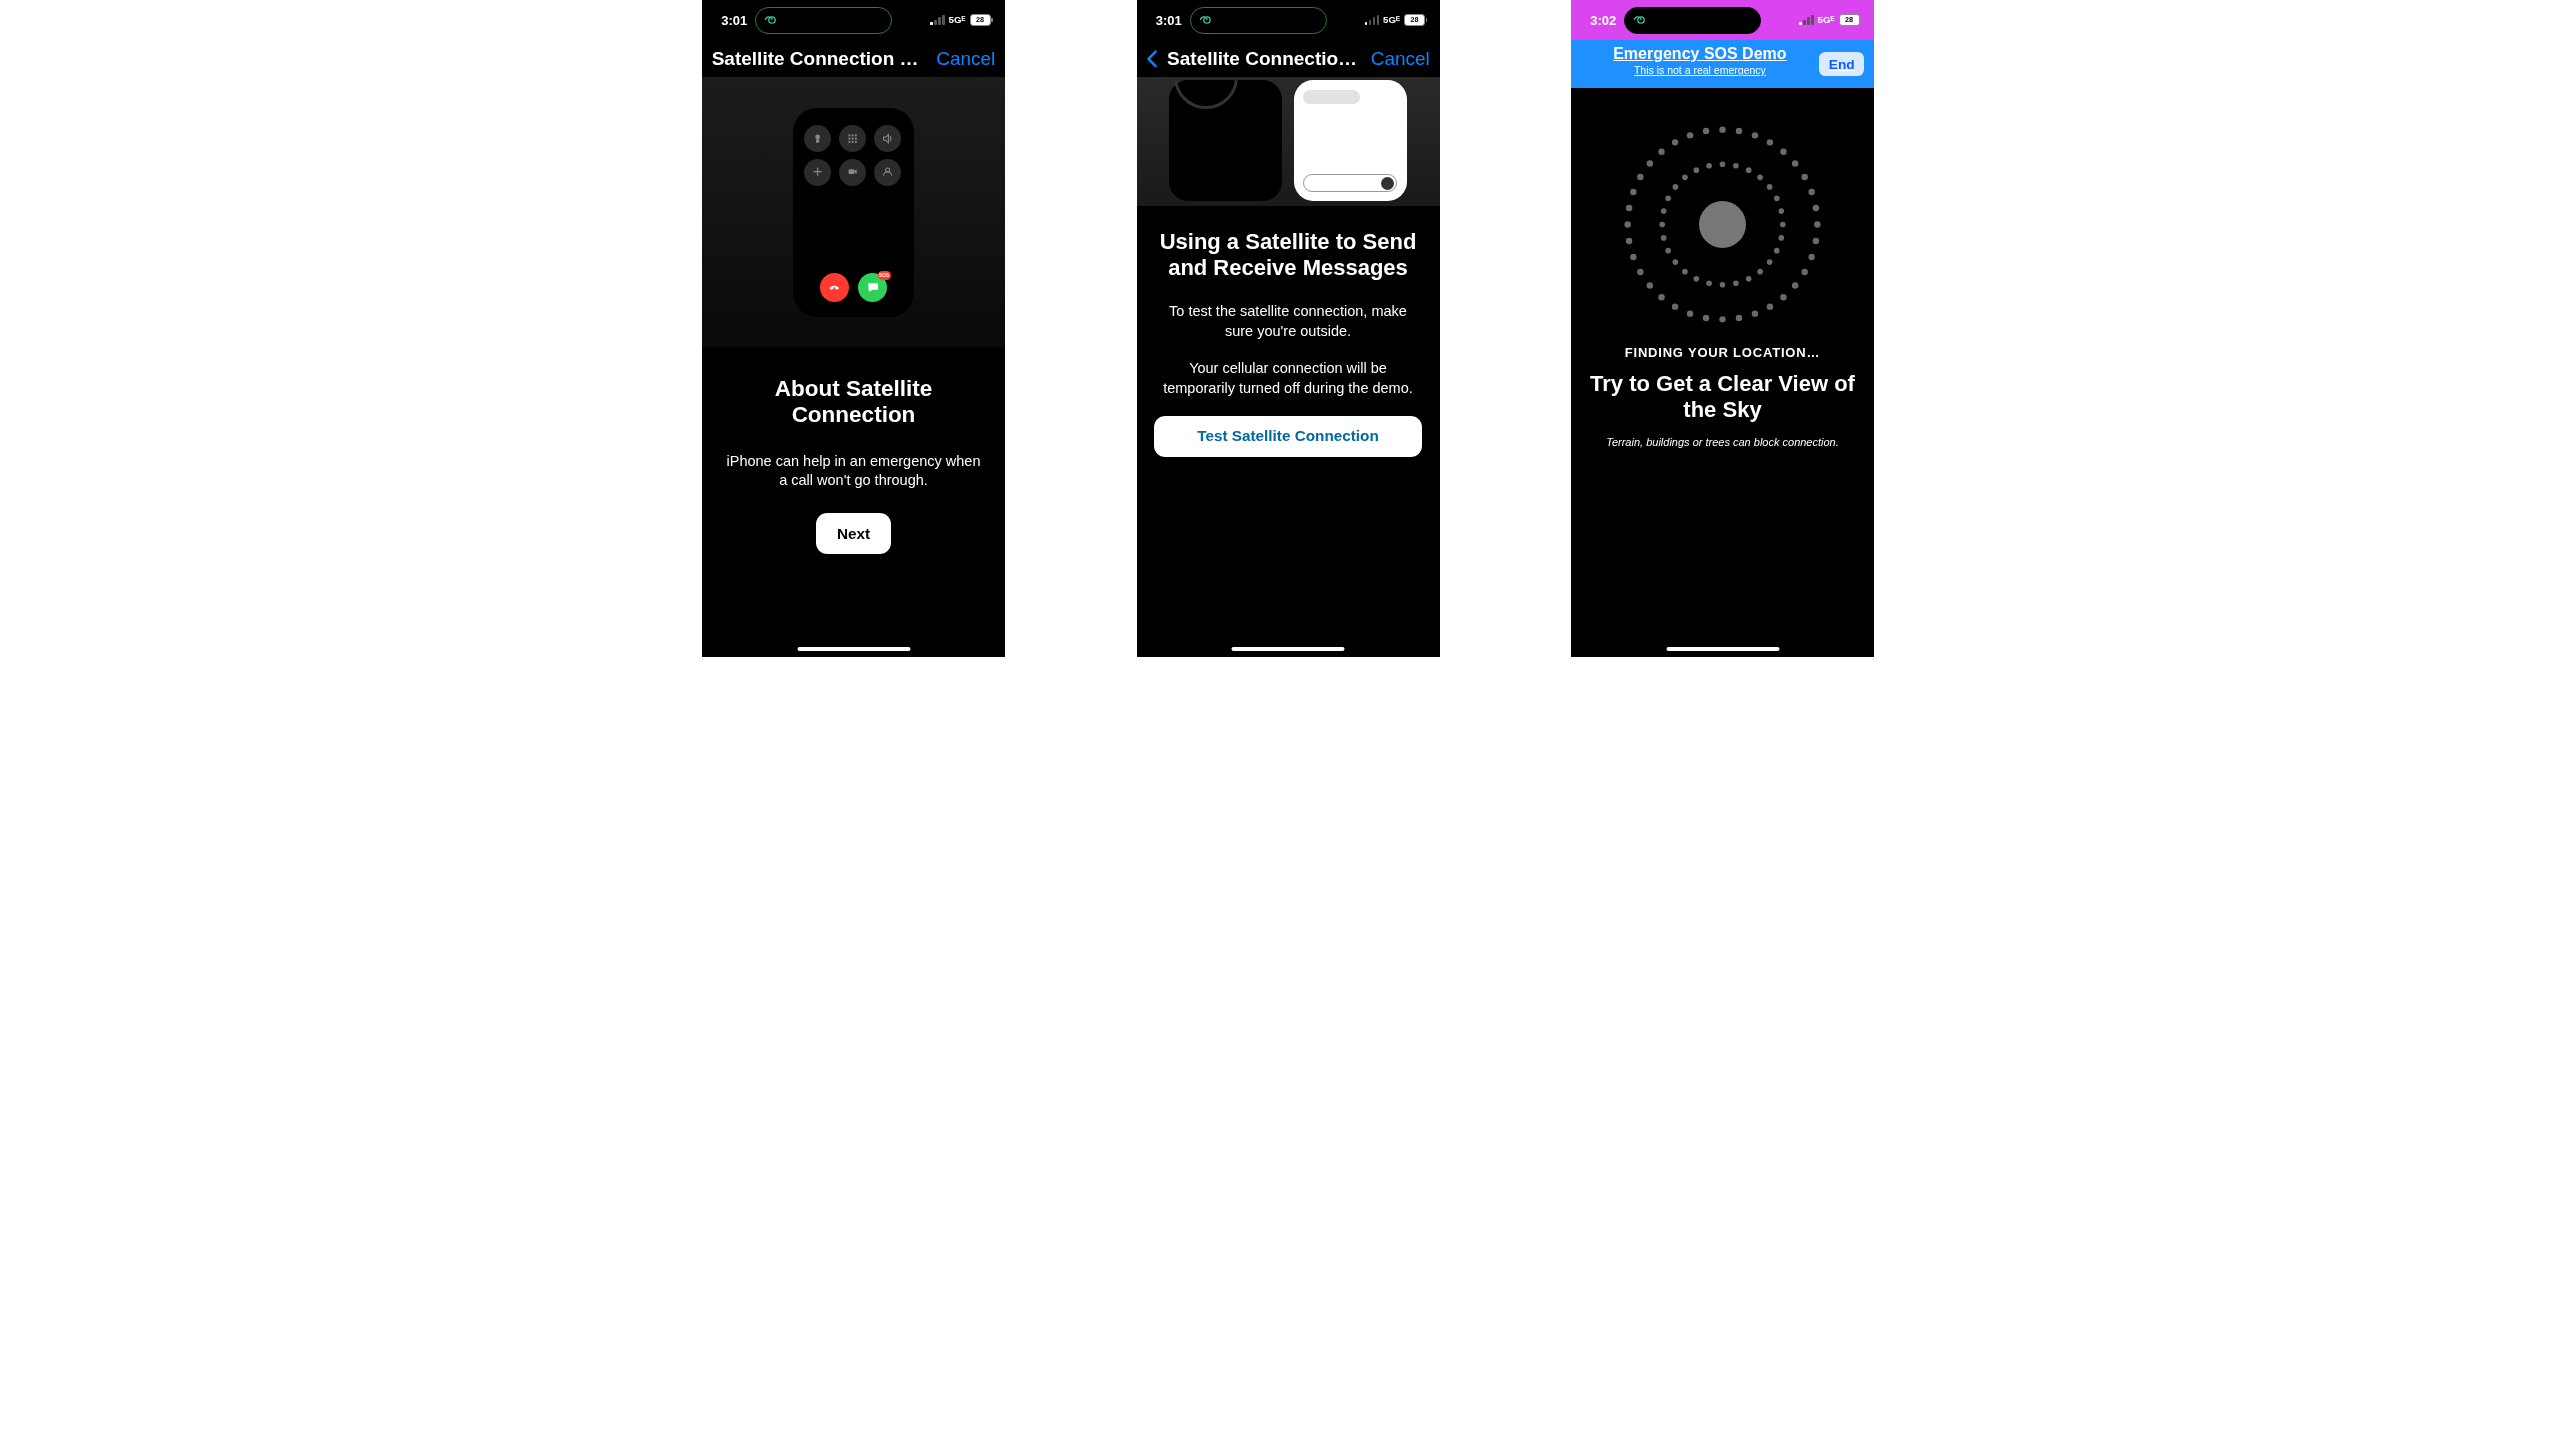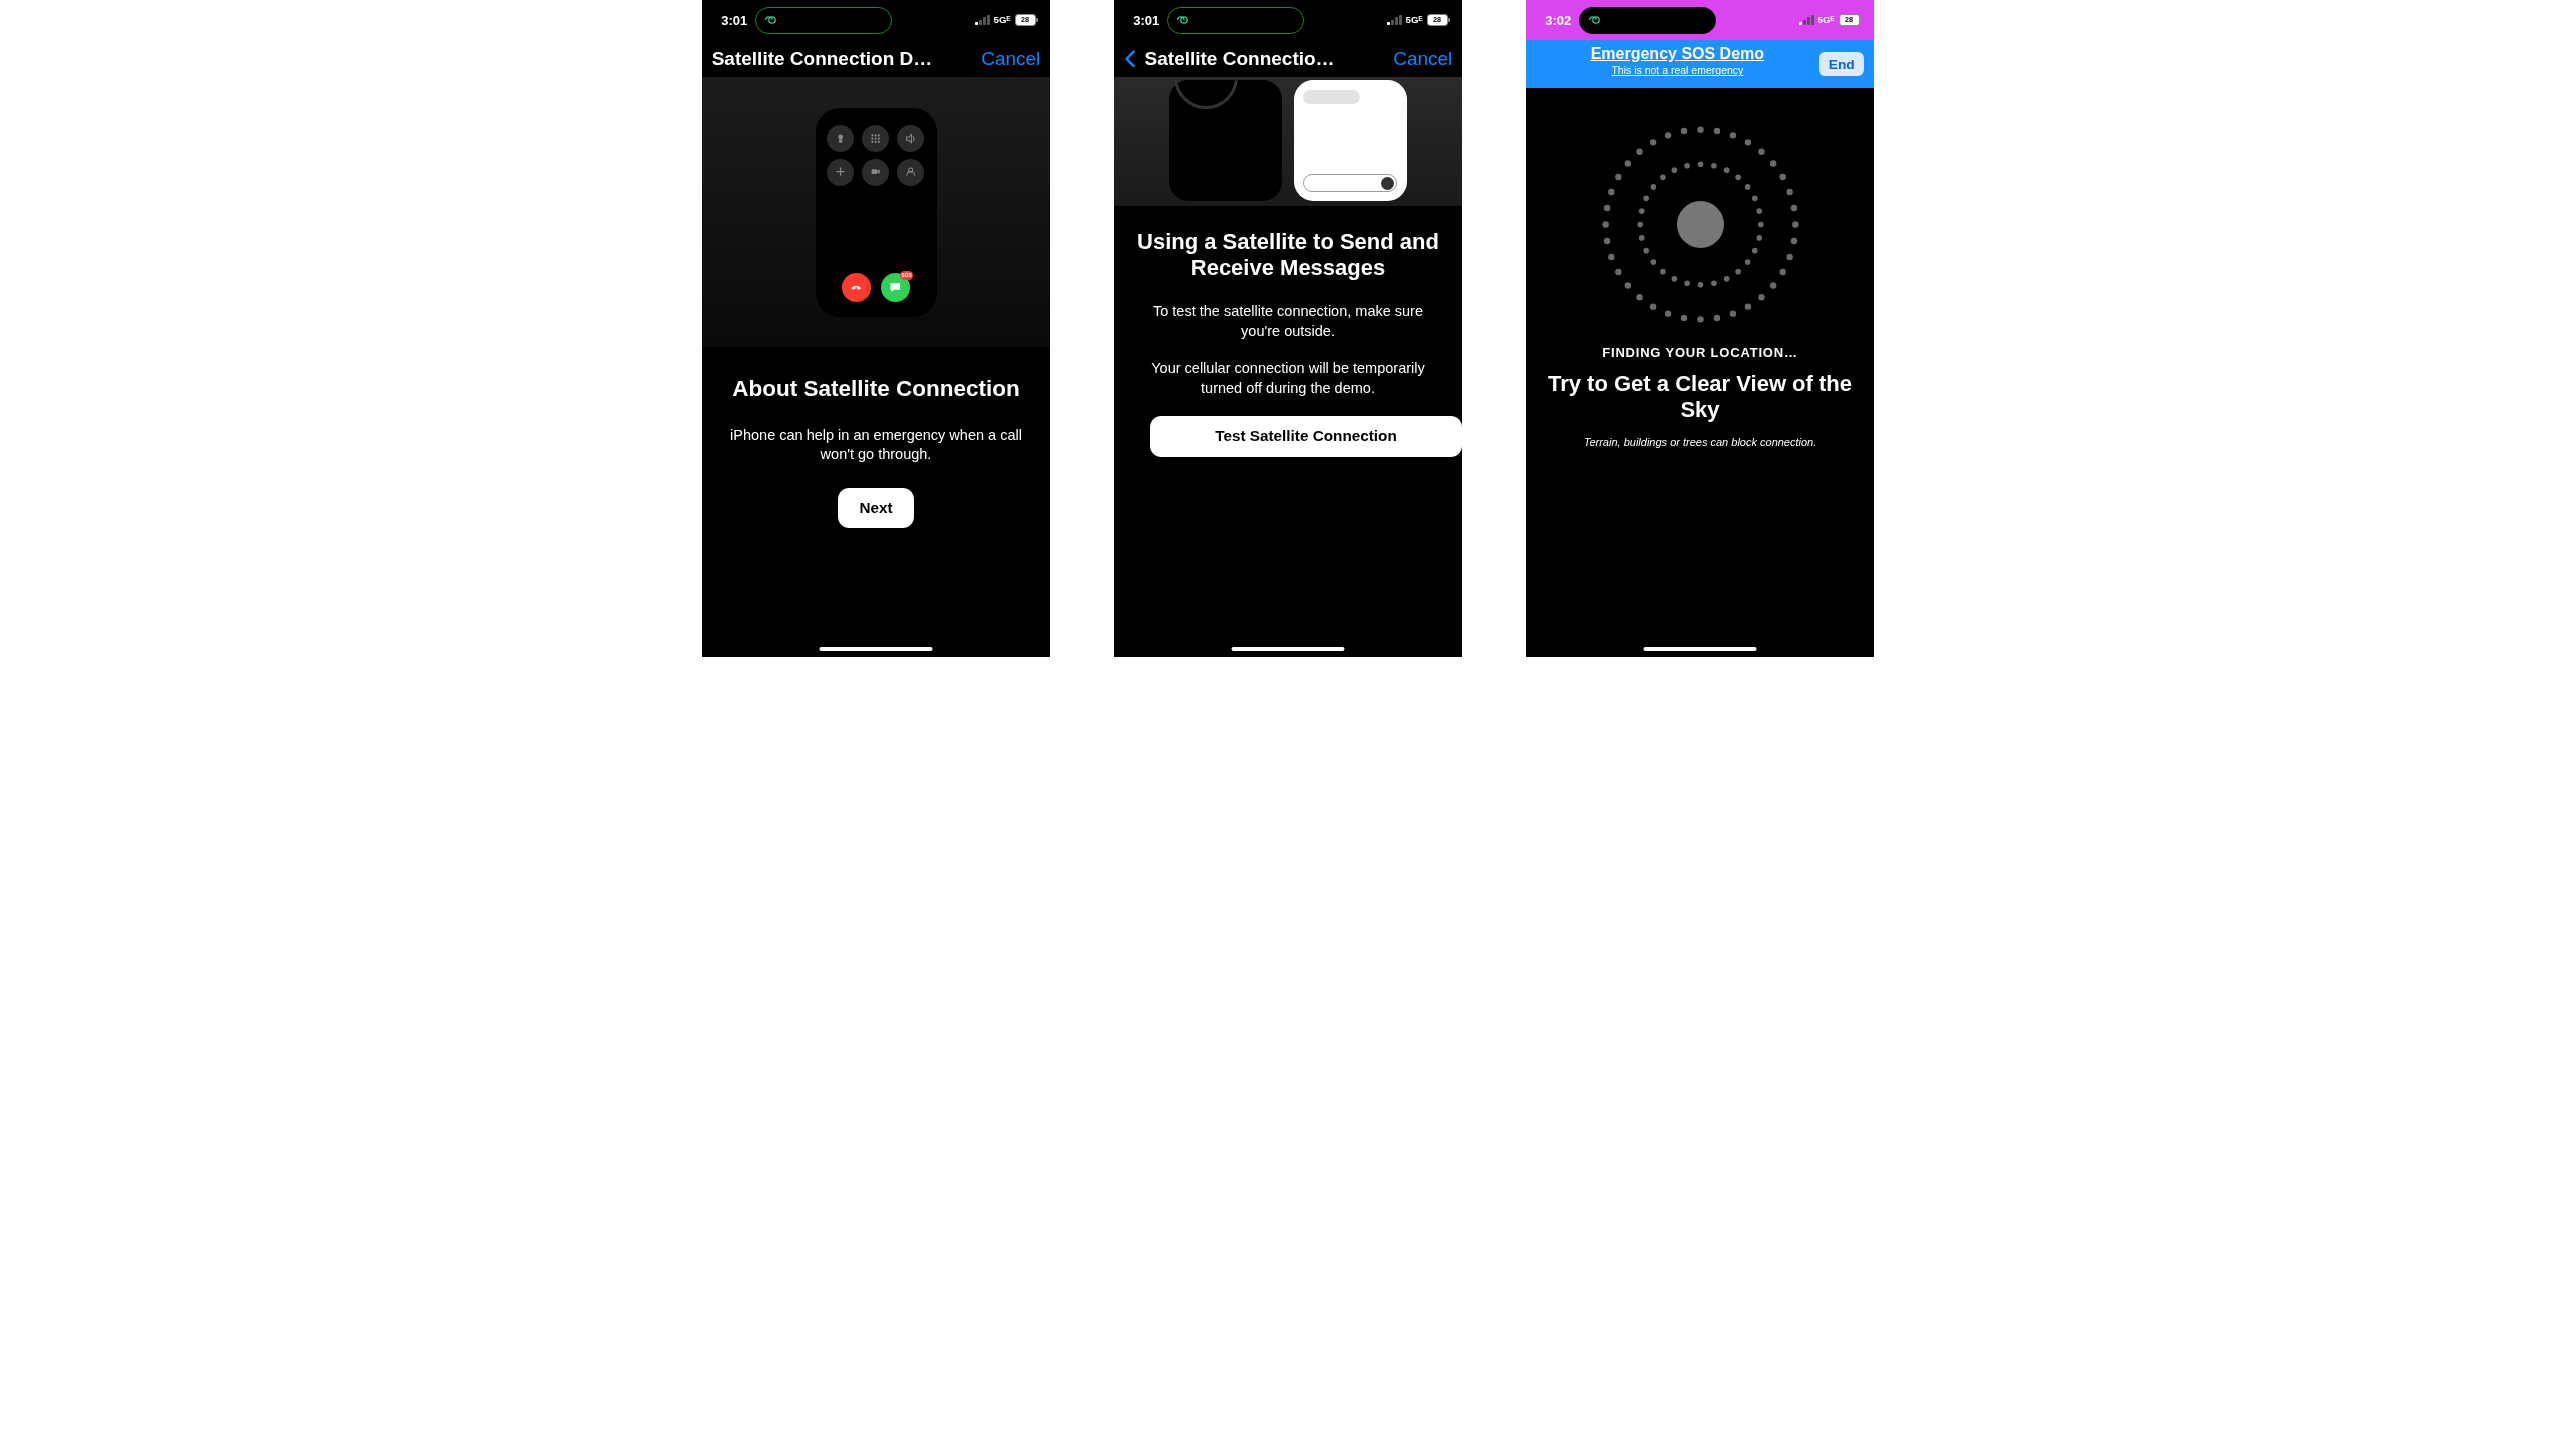--- a/index.html
+++ b/index.html
@@ -13,21 +13,21 @@
   }
   .canvas {
     width: 1172px;
     height: 657px;
     position: relative;
     background: #fff;
     display: flex;
     justify-content: space-between;
   }
   .phone {
-    width: 348px;
+    width: 303px;
     height: 657px;
     background: #000;
     position: relative;
     overflow: hidden;
     color: #fff;
   }
 
   
   .status {
     height: 40px;
@@ -118,24 +118,23 @@
   .s2-card.dark .arc { width:64px;height:64px;border:3.2px solid #333;border-radius:50%;position:absolute;top:-35px;left:4.8px; clip-path: inset(35px 0 0 0);}
   .s2-card.light { background:#fff; padding:9.7px; display:flex; flex-direction:column; gap:6.4px;}
   .s2-card.light .bubble { background:#e2e2e2; border-radius:8px; height:14.5px; width:60%; }
   .s2-card.light .spacer { flex:1; }
   .s2-card.light .input { border:1.2px solid #999; border-radius:13px; height:17.7px; position:relative;}
   .s2-card.light .input .send { position:absolute; right:2.4px; top:2.4px; width:13px;height:13px;border-radius:50%;background:#333;}
   .s2-body { padding: 22.5px 17.7px 14.5px; text-align:center; }
   .s2-body h1 { font-size:22px; font-weight:700; line-height:1.2; margin-bottom:21px;}
   .s2-body p { font-size:14.5px; line-height:1.35; margin-bottom:17.7px; }
   .test-btn {
-    background:#fff;color:#000000;font-size:15.3px;font-weight:700;
+    background:#fff;color:#0369a1;font-size:15.3px;font-weight:700;
     width:100%; padding:11.3px 8px; border-radius:11.3px; text-align:center; margin-top:4.8px;
     line-height:1.2;
-    margin-left:18px;
   }
 
   
   .phone3 { display:flex; flex-direction:column;}
   .status.blue { background:#d946ef; }
   .pill.solid { background:#000; border-color:#000; }
   .nav3 {
     background:#1e90ff; padding: 4.8px 9.7px 11.3px; display:flex; align-items:flex-end;text-decoration:underline;
   }
   .nav3 .title-block { flex:1; text-align:center; }

